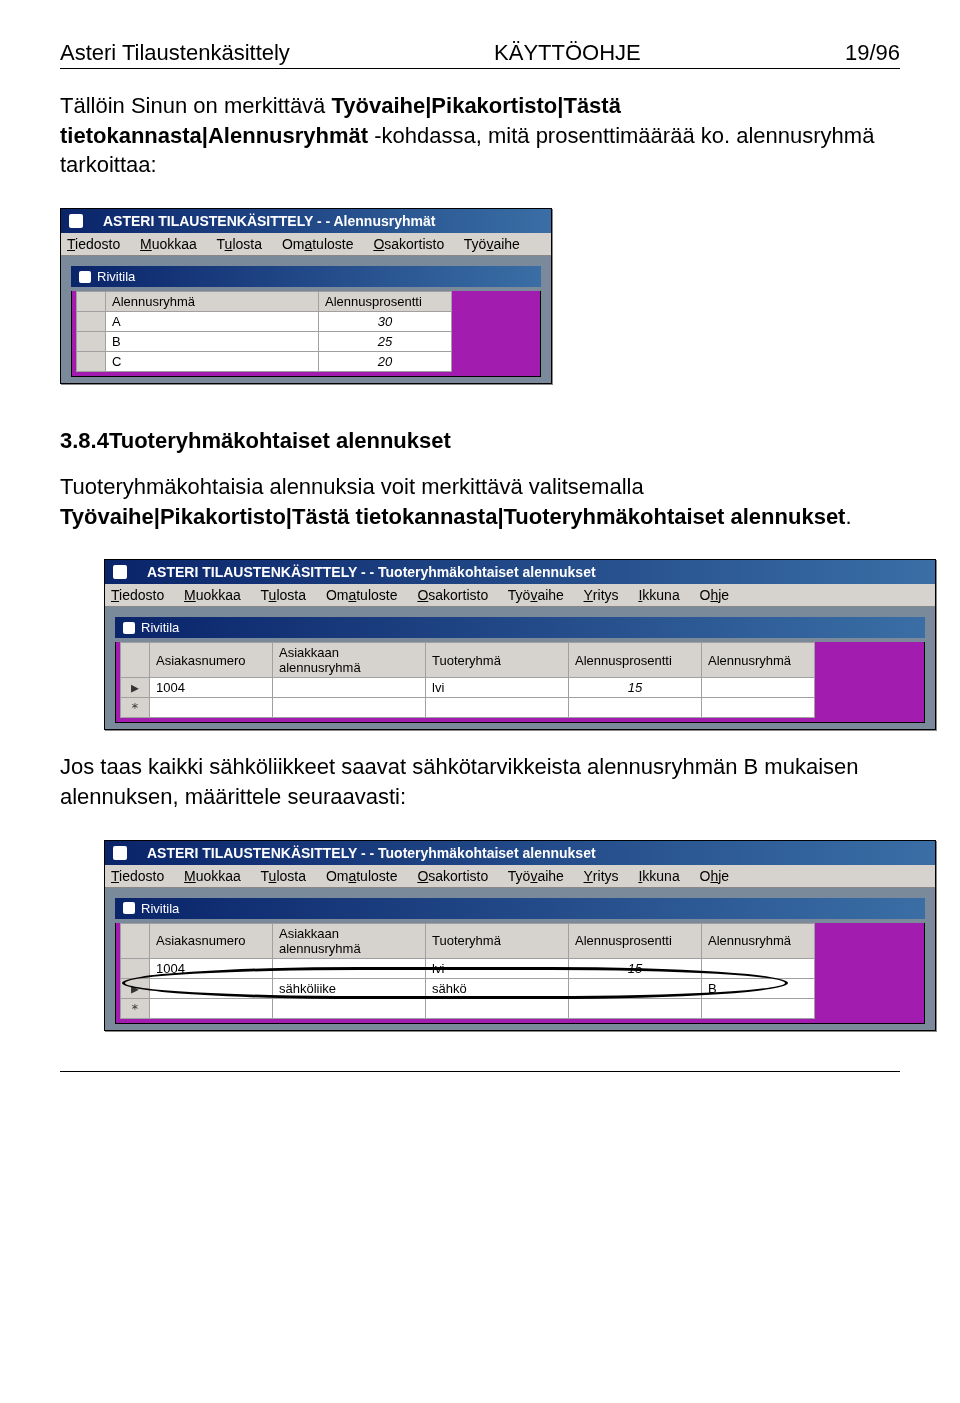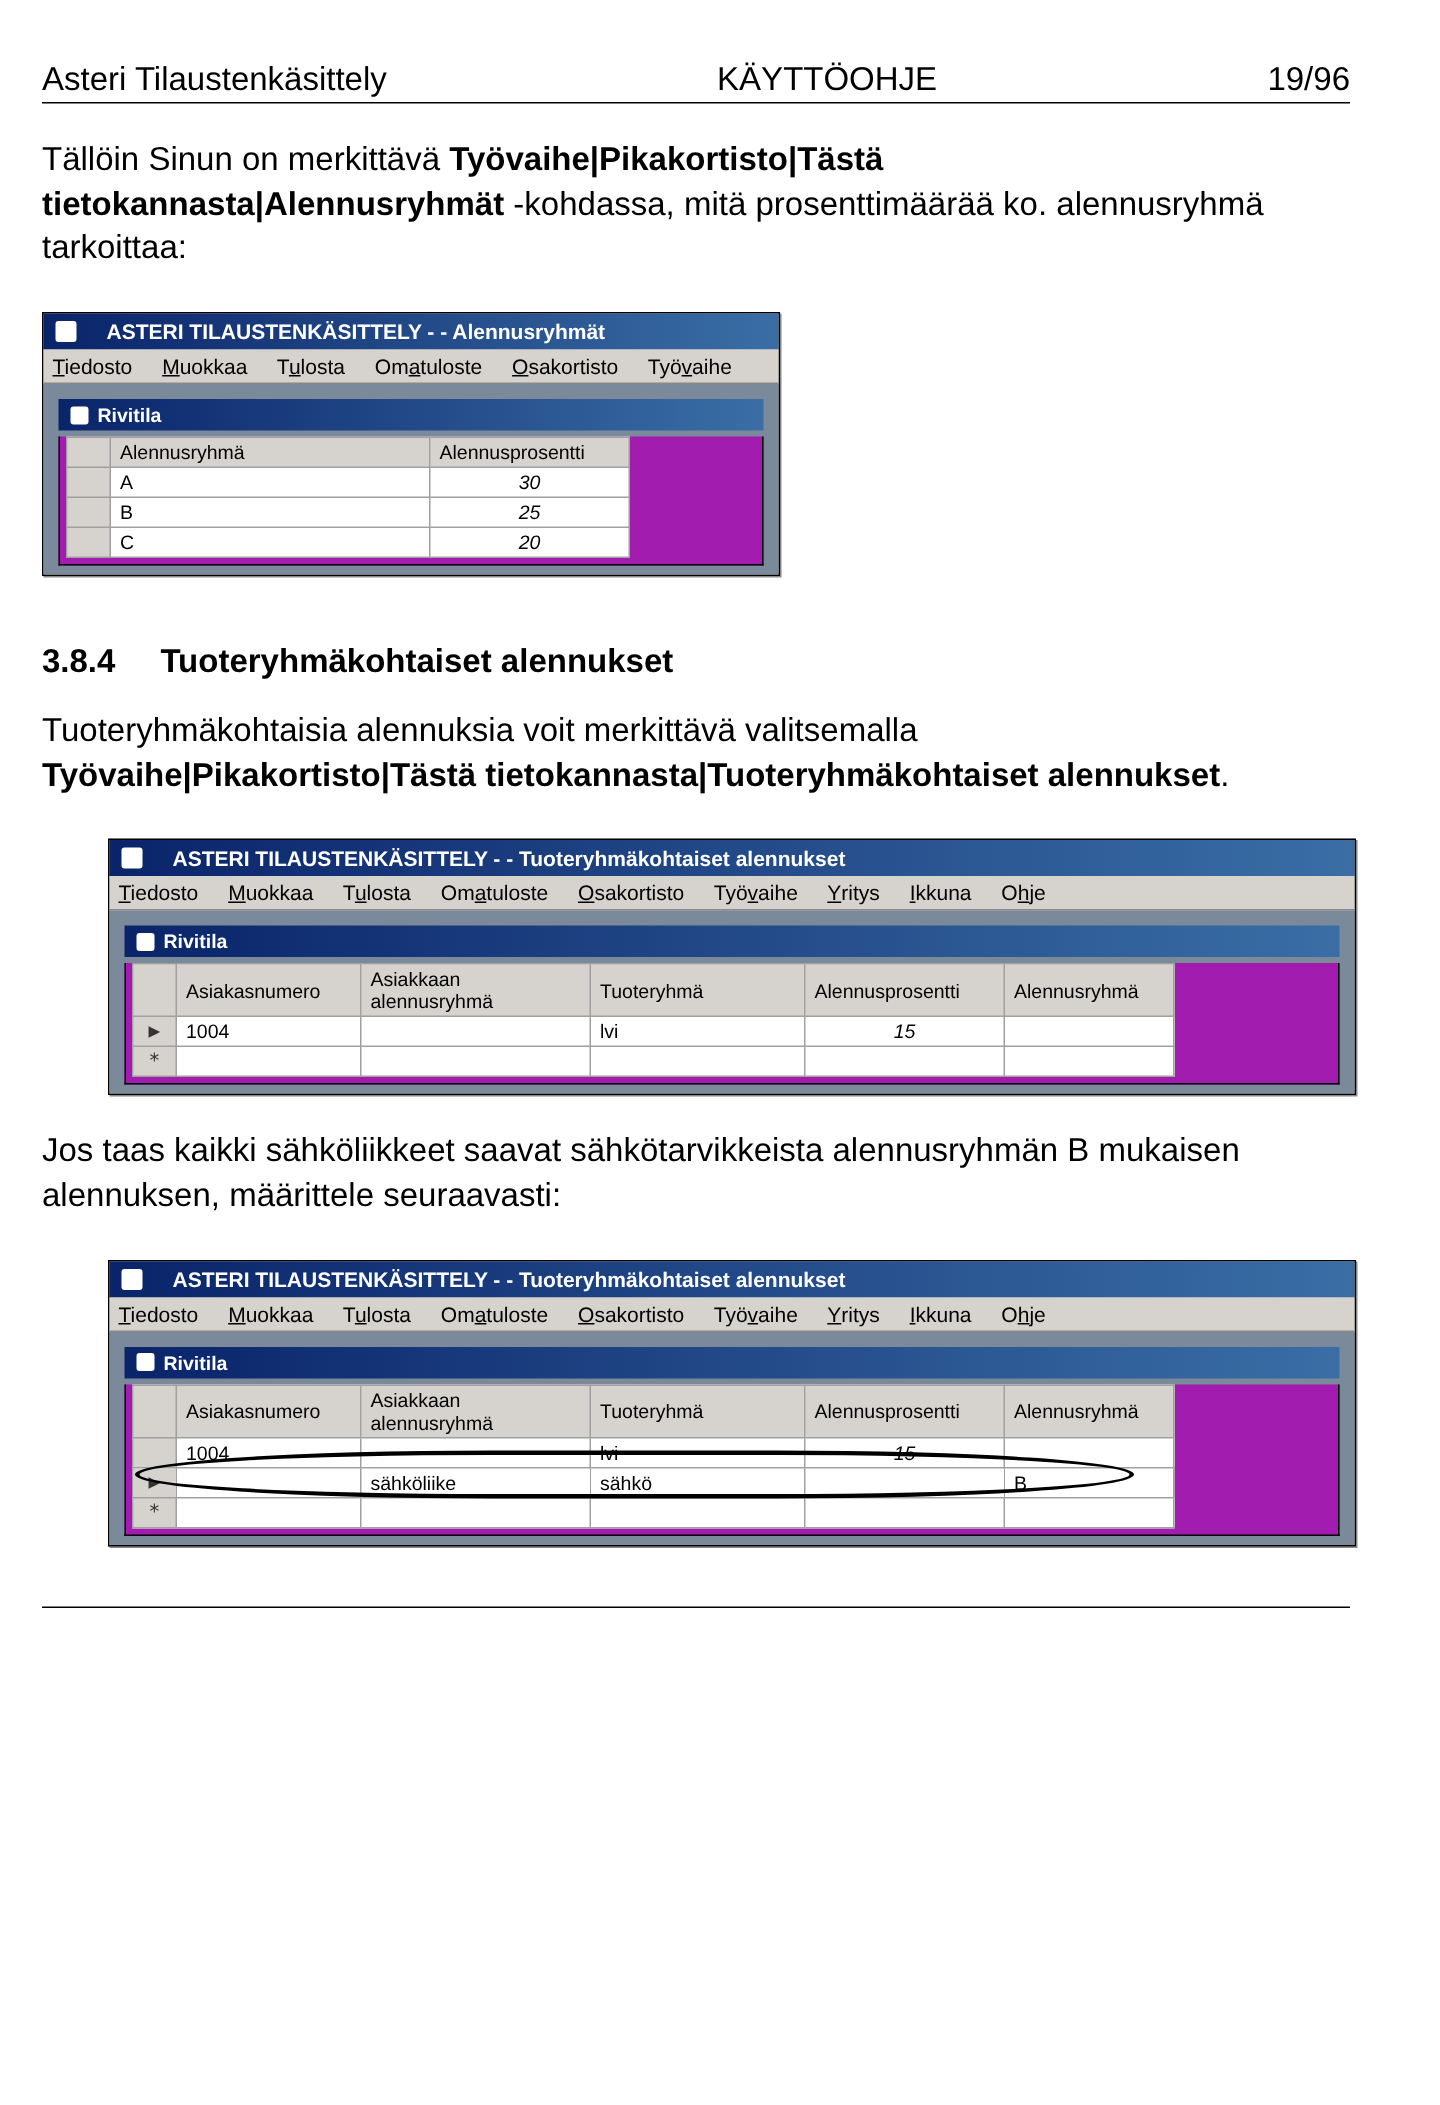--- a/index.html
+++ b/index.html
@@ -3,21 +3,21 @@
 <meta charset="utf-8">
 <style>
   body {
     margin: 0;
     padding: 0;
     font-family: Arial, Helvetica, sans-serif;
     background: #fff;
     width: 960px;
   }
   .page {
-    padding: 40px 60px 40px 28px;
+    padding: 40px 60px 40px 60px;
   }
   .doc-header {
     display: flex;
     justify-content: space-between;
     font-size: 22px;
     border-bottom: 1px solid #000;
     padding-bottom: 2px;
     margin-bottom: 22px;
   }
   .doc-header span { }
@@ -26,21 +26,20 @@
     font-size: 22px;
     line-height: 1.35;
     margin: 12px 0 20px 0;
   }
   .bold { font-weight: bold; }
   .section-head {
     font-size: 22px;
     font-weight: bold;
     margin: 34px 0 18px 0;
     display: flex;
-    gap: 30px;
   }
   .win {
     border: 1px solid #000;
     display: inline-block;
     background: #d6d3ce;
     font-family: Tahoma, Arial, sans-serif;
     font-size: 14px;
     margin: 8px 0 18px 0;
     box-shadow: 1px 1px 0 #888;
   }
@@ -75,21 +74,21 @@
   }
   .menu-bar span u { text-decoration: underline; }
   .inner {
     padding: 10px 10px 6px 10px;
     background: #7a8a9a;
   }
   .child-title {
     background: linear-gradient(to right, #0a246a, #3a6ea5);
     color: #fff;
     padding: 3px 8px;
-    font-weight: bold;
+    font-weight: normal;
     font-size: 13px;
     display: flex;
     align-items: center;
     gap: 6px;
   }
   .child-title .icon {
     width: 12px;
     height: 12px;
     background: #fff;
     border-radius: 2px;

